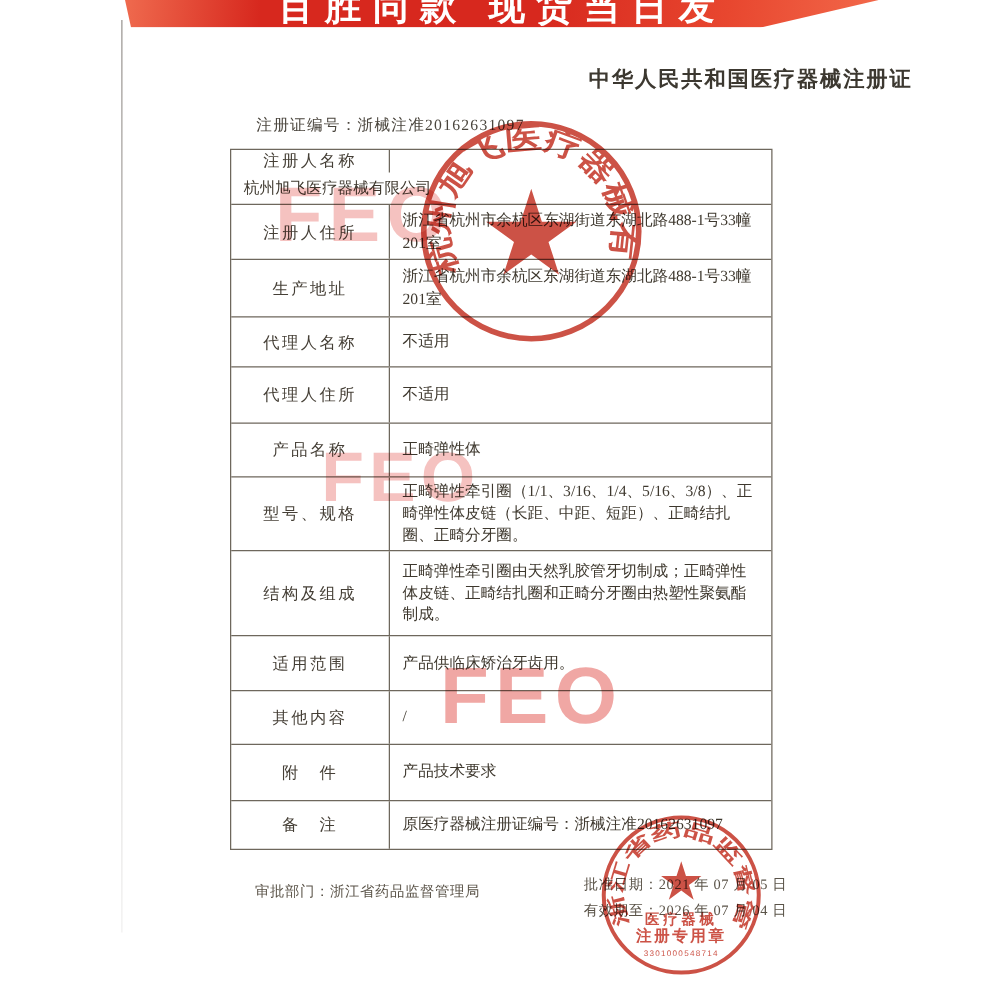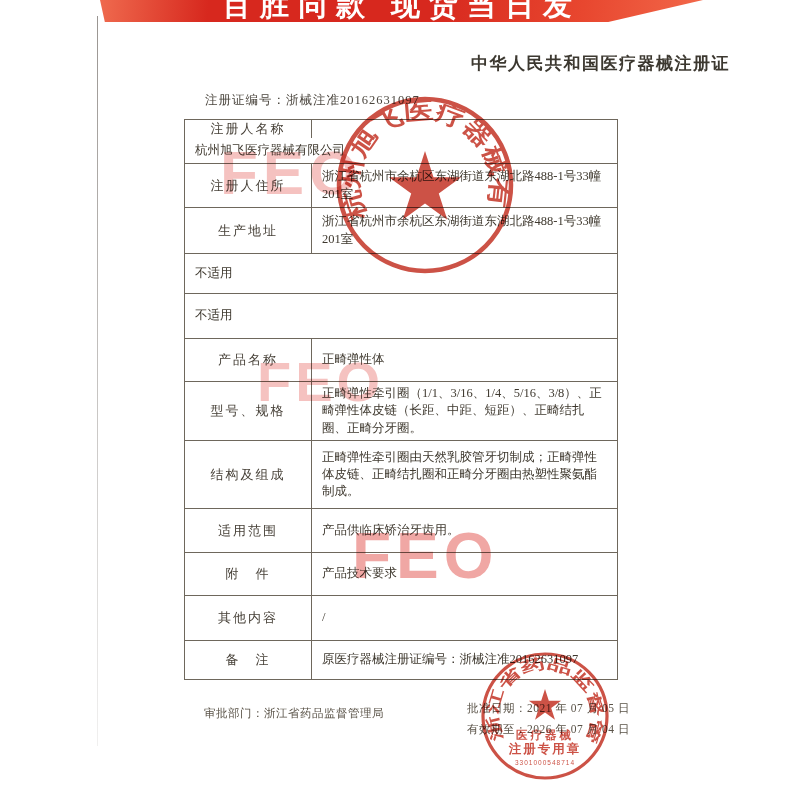--- a/index.html
+++ b/index.html
@@ -67,48 +67,50 @@
       </div>
       <div class="trow">
         <div class="tlabel">注册人住所</div>
         <div class="tvalue">浙江省杭州市余杭区东湖街道东湖北路488-1号33幢201室</div>
       </div>
       <div class="trow">
         <div class="tlabel">生产地址</div>
         <div class="tvalue">浙江省杭州市余杭区东湖街道东湖北路488-1号33幢201室</div>
       </div>
       <div class="trow">
+        <div class="tlabel">代理人名称</div>
         <div class="tvalue">不适用</div>
       </div>
       <div class="trow">
+        <div class="tlabel">代理人住所</div>
         <div class="tvalue">不适用</div>
       </div>
       <div class="trow">
         <div class="tlabel">产品名称</div>
         <div class="tvalue">正畸弹性体</div>
       </div>
       <div class="trow">
         <div class="tlabel">型号、规格</div>
         <div class="tvalue">正畸弹性牵引圈（1/1、3/16、1/4、5/16、3/8）、正畸弹性体皮链（长距、中距、短距）、正畸结扎圈、正畸分牙圈。</div>
       </div>
       <div class="trow">
         <div class="tlabel">结构及组成</div>
         <div class="tvalue">正畸弹性牵引圈由天然乳胶管牙切制成；正畸弹性体皮链、正畸结扎圈和正畸分牙圈由热塑性聚氨酯制成。</div>
       </div>
       <div class="trow">
         <div class="tlabel">适用范围</div>
         <div class="tvalue">产品供临床矫治牙齿用。</div>
       </div>
       <div class="trow">
+        <div class="tlabel">其他内容</div>
+        <div class="tvalue">/</div>
+      </div>
+      <div class="trow">
         <div class="tlabel">附　件</div>
         <div class="tvalue">产品技术要求</div>
-      </div>
-      <div class="trow">
-        <div class="tlabel">其他内容</div>
-        <div class="tvalue">/</div>
       </div>
       <div class="trow">
         <div class="tlabel">备　注</div>
         <div class="tvalue">原医疗器械注册证编号：浙械注准20162631097</div>
       </div>
     </div>
 
   <div class="wm wm1">FEO</div>
   <div class="wm wm2">FEO</div>
   <div class="wm wm3">FEO</div>

